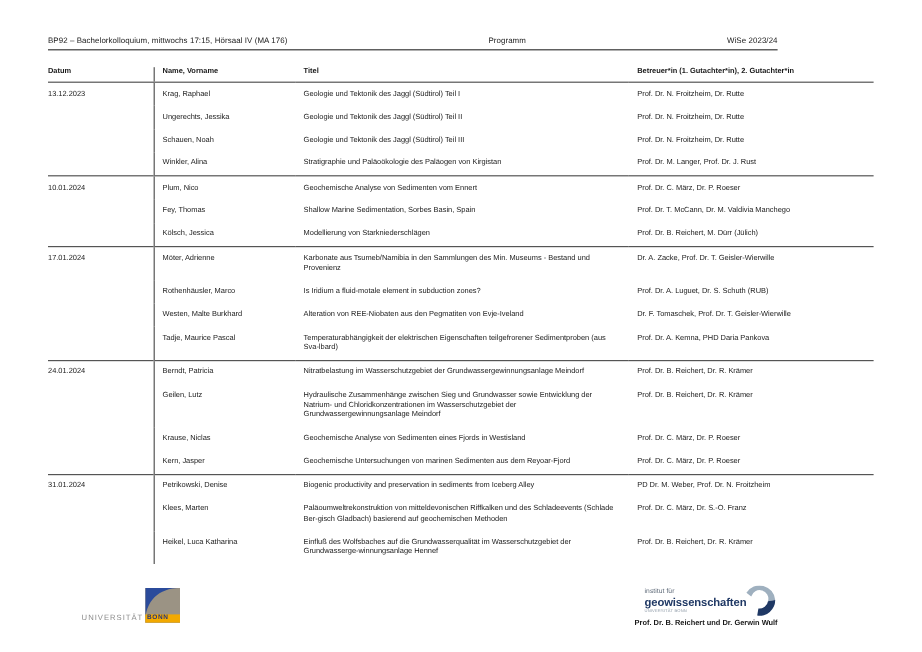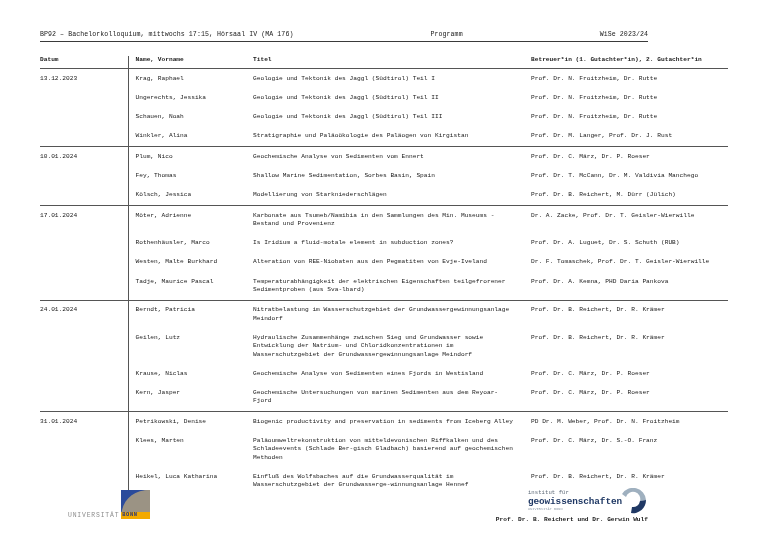--- a/index.html
+++ b/index.html
@@ -15,21 +15,20 @@
     position: relative;
     overflow: hidden;
   }
 
   .page {
     position: relative;
     width: 688px;
     height: 543px;
     box-sizing: border-box;
     padding: 0 40px;
-    font-family: Liberation Mono, monospace;
   }
 
   
   .doc-header {
     display: flex;
     align-items: baseline;
     justify-content: space-between;
     font-size: 6.6px;
     padding-top: 31px;
     padding-bottom: 3px;

